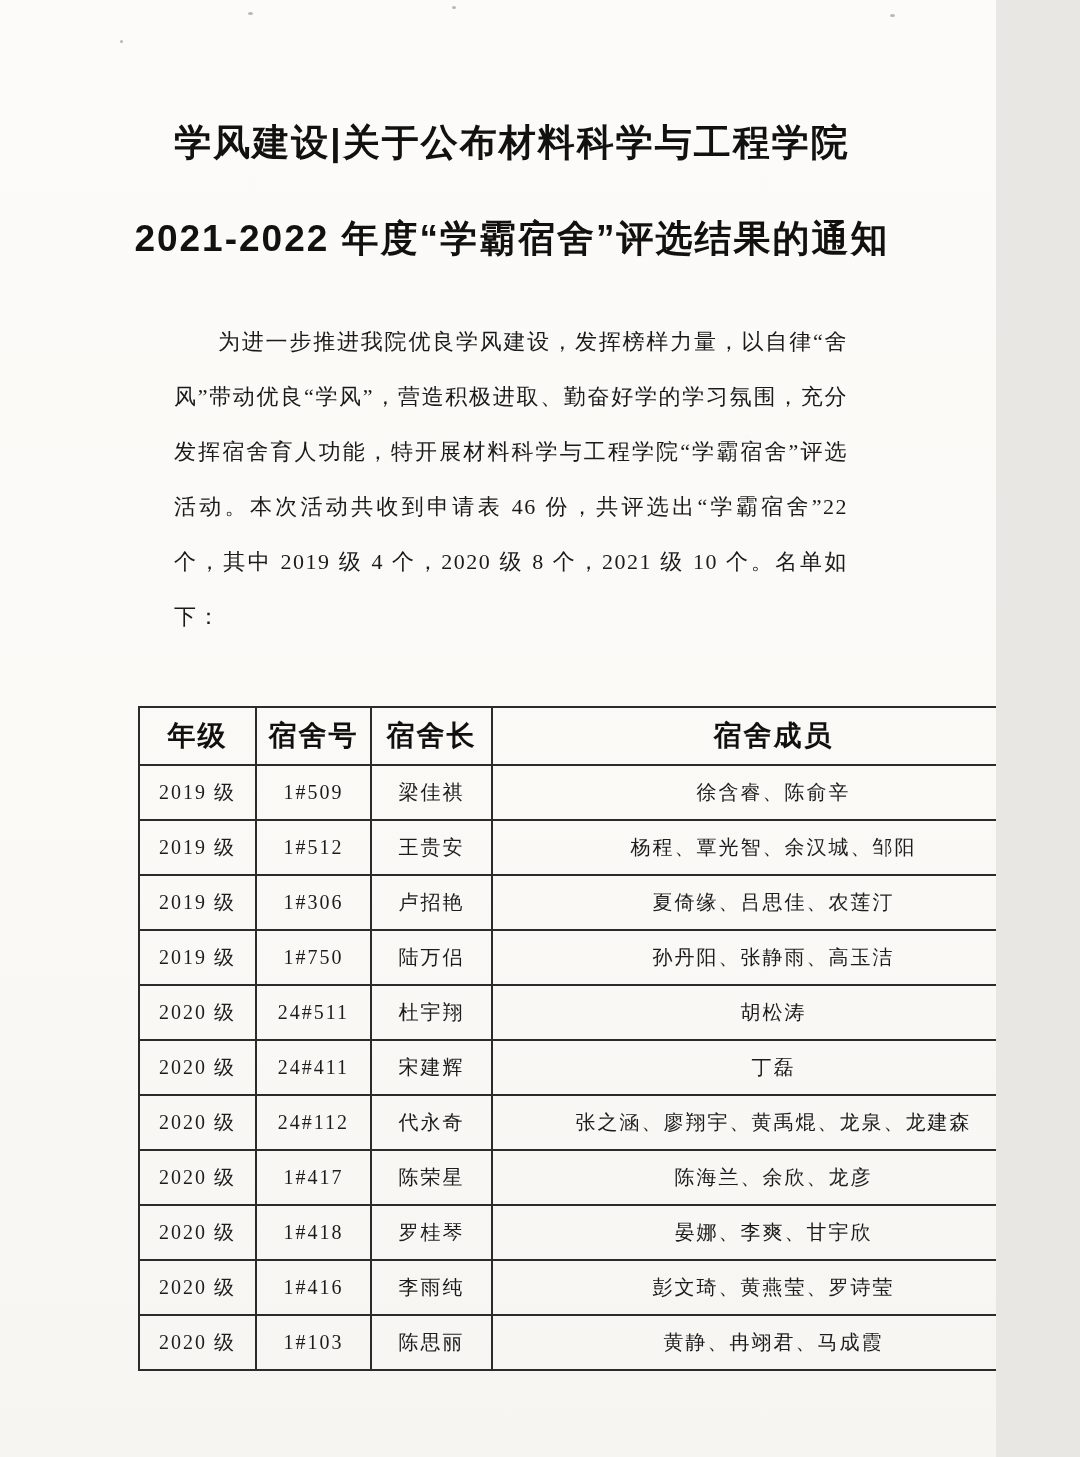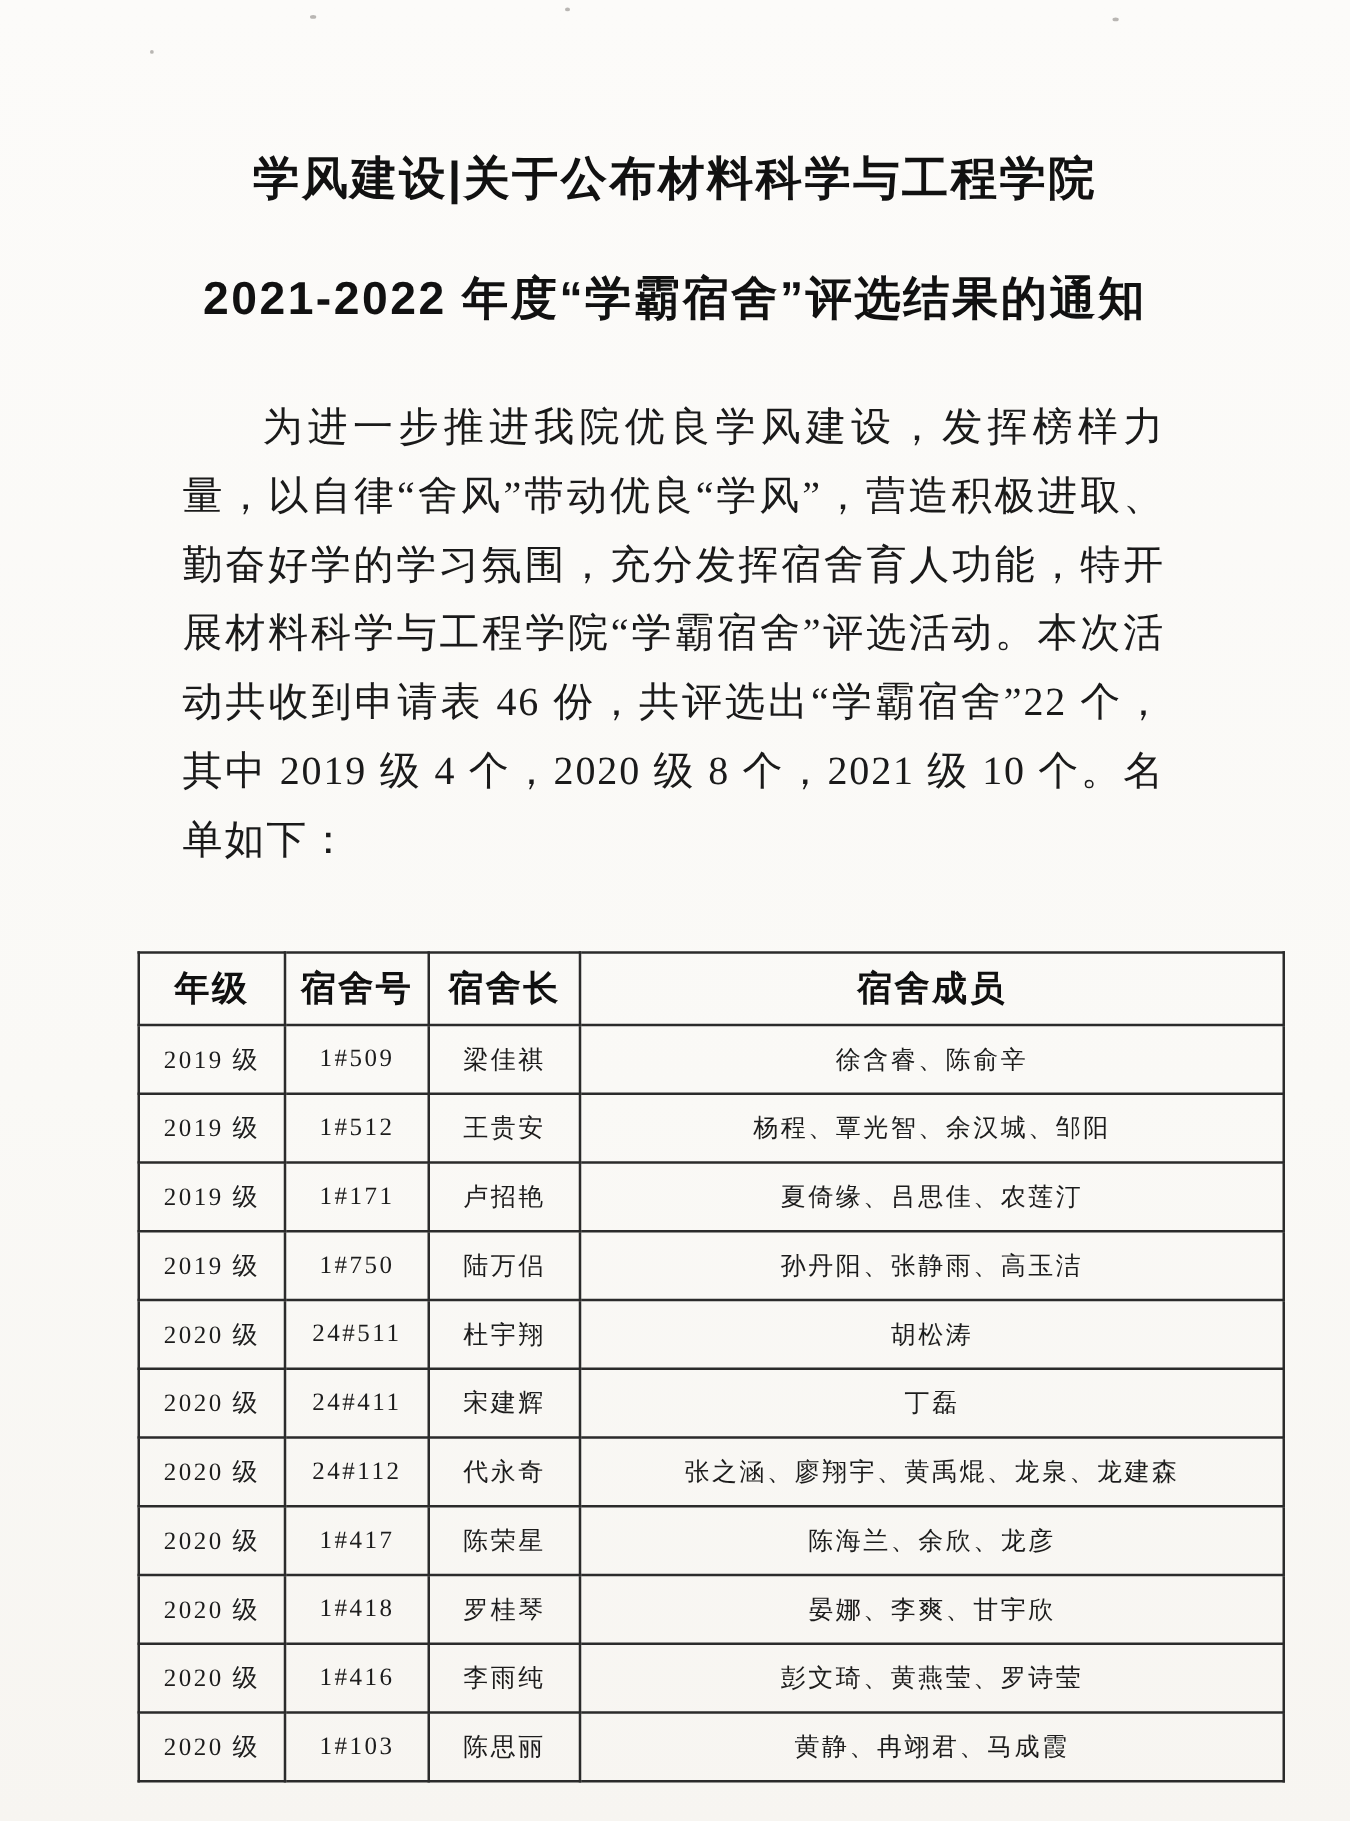--- a/index.html
+++ b/index.html
@@ -9,47 +9,48 @@
   }
   *{box-sizing:border-box;}
   html,body{margin:0;padding:0;}
   body{
     width:1080px;height:1457px;
     background:#e9e7e4;
     font-family:"Liberation Serif", serif;
   }
   .page{
     position:relative;
-    width:1080px;height:1457px;
+    width:996px;height:1457px;
     background:var(--paper);
     background-image:
       radial-gradient(circle at 20% 10%, rgba(0,0,0,0.012) 0 2px, transparent 3px),
       radial-gradient(circle at 75% 30%, rgba(0,0,0,0.012) 0 2px, transparent 3px),
       linear-gradient(180deg, #fcfbf9 0%, #faf9f6 60%, #f7f5f1 100%);
     color:var(--ink);
     overflow:hidden;
+    padding-left:28px;
   }
   .speck{
     position:absolute;border-radius:50%;
     background:rgba(60,55,50,0.35);
   }
   .title{
     font-family:"Liberation Sans", sans-serif;
     font-weight:bold;
     text-align:center;
     font-size:37px;
     letter-spacing:2px;
     margin:0;
     color:#111;
   }
   .title-1{padding-top:118px;}
   .title-2{margin-top:46px;}
   .notice-paragraph{
     margin:50px 148px 0 146px;
-    font-size:32px;
+    font-size:22px;
     line-height:55px;
     letter-spacing:1.5px;
     text-align:justify;
     text-indent:2em;
     color:#1a1a1a;
   }
   table.dorm-table{
     margin:62px 0 0 110px;
     width:916px;
     border-collapse:collapse;
@@ -122,21 +123,21 @@
           <td>徐含睿、陈俞辛</td>
         </tr>
         <tr>
           <td>2019 级</td>
           <td>1#512</td>
           <td>王贵安</td>
           <td>杨程、覃光智、余汉城、邹阳</td>
         </tr>
         <tr>
           <td>2019 级</td>
-          <td>1#171</td>
+          <td>1#306</td>
           <td>卢招艳</td>
           <td>夏倚缘、吕思佳、农莲汀</td>
         </tr>
         <tr>
           <td>2019 级</td>
           <td>1#750</td>
           <td>陆万侣</td>
           <td>孙丹阳、张静雨、高玉洁</td>
         </tr>
         <tr>

